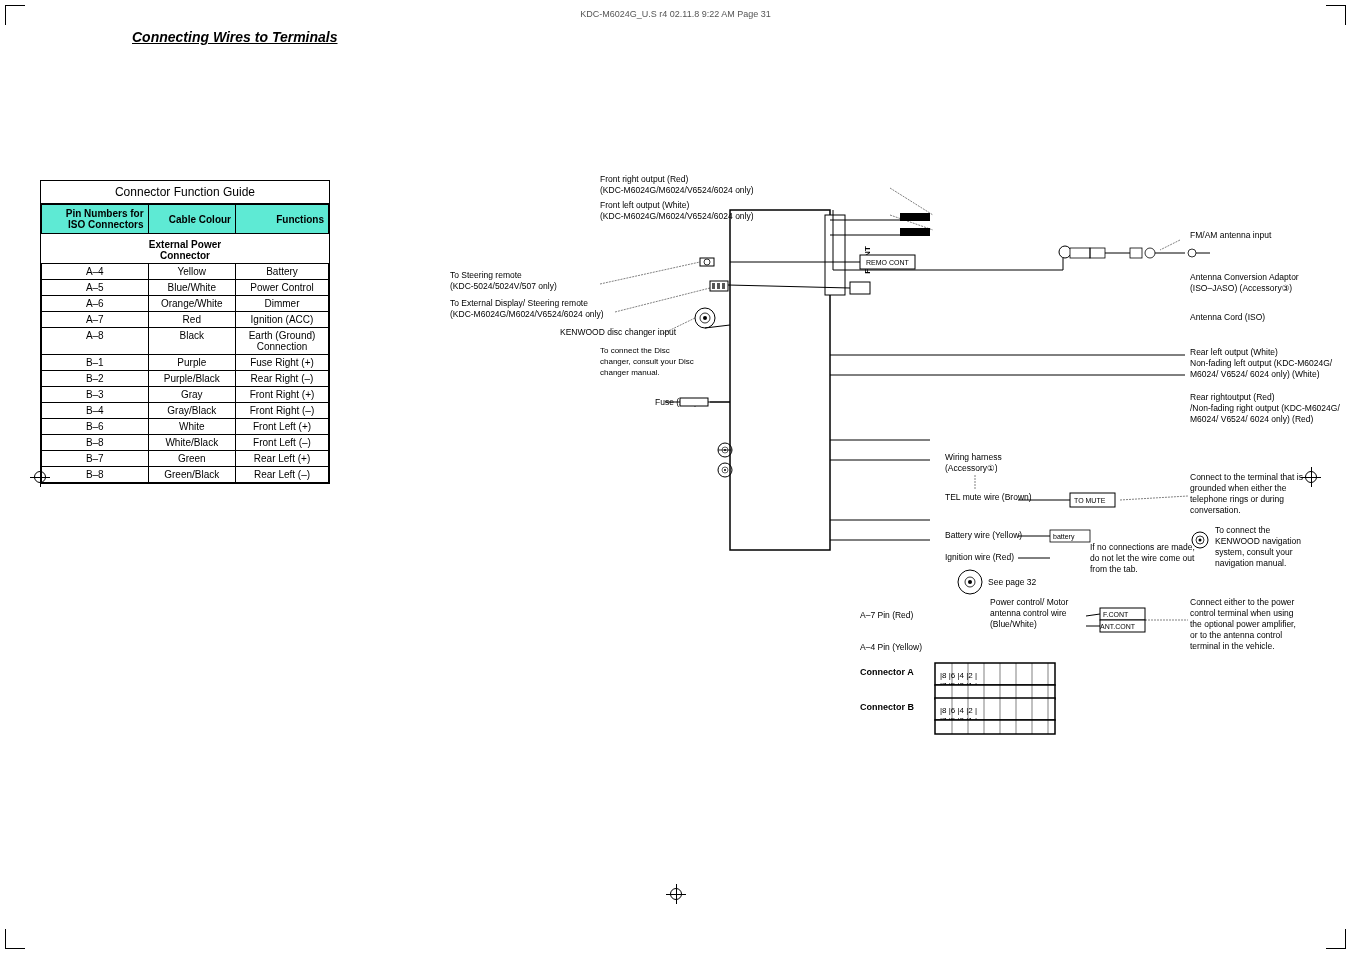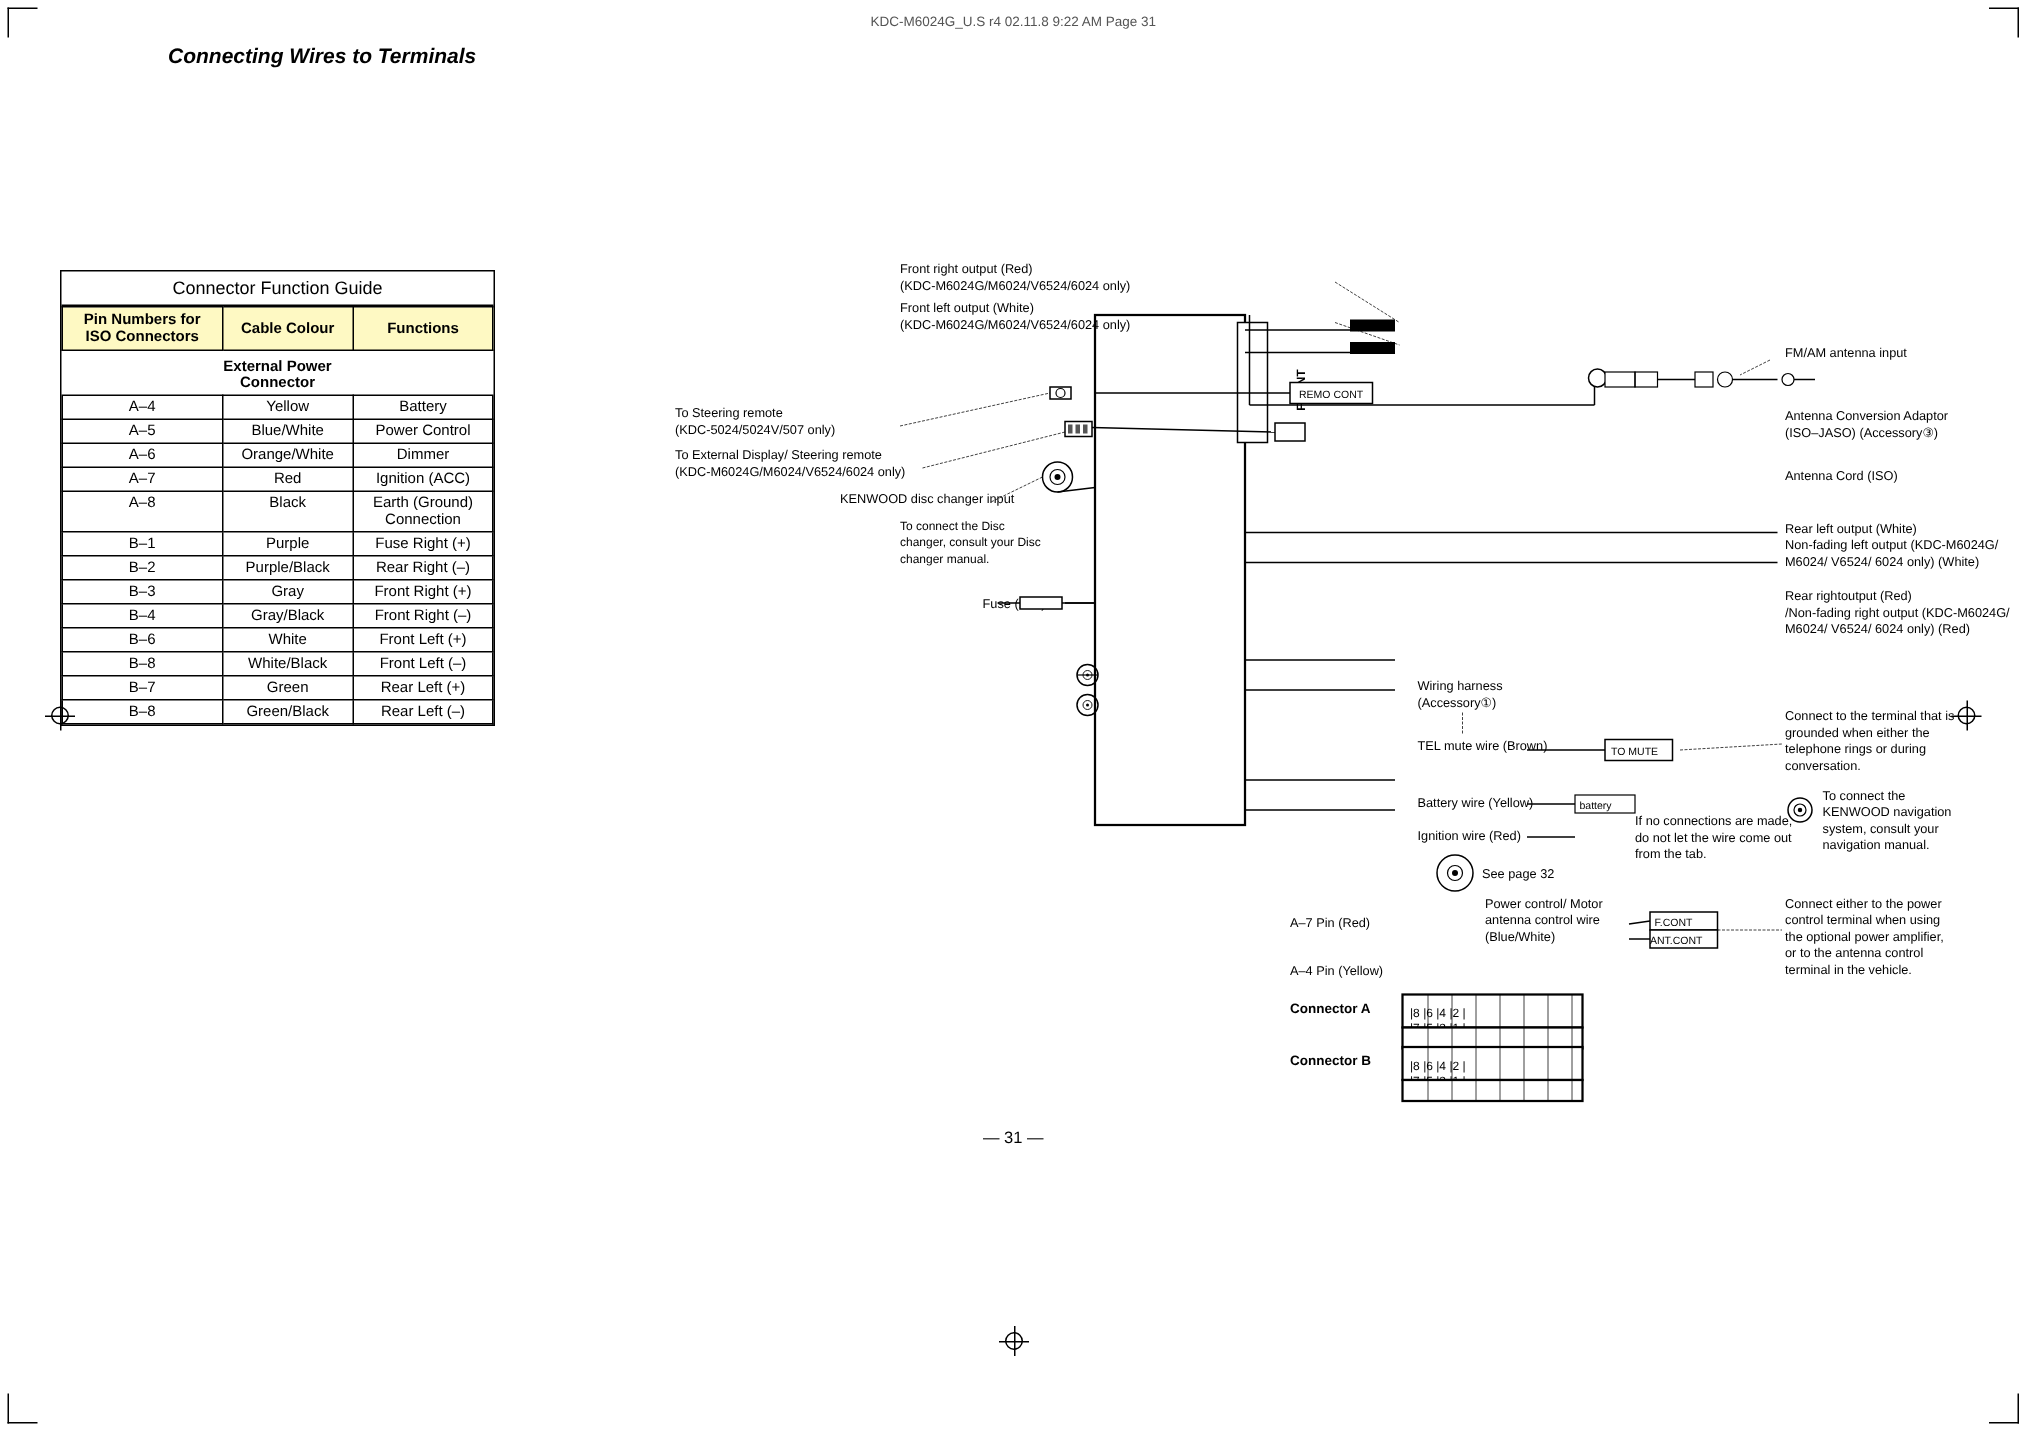--- a/index.html
+++ b/index.html
@@ -21,23 +21,24 @@
     }
     .header-text {
       font-size: 9px;
       color: #555;
       text-align: center;
       margin-bottom: 10px;
     }
     .page-title {
       font-size: 14px;
       font-weight: bold;
+      text-decoration: underline;
       font-style: italic;
       margin-bottom: 15px;
-      margin-left: 72px;
+      margin-left: 92px;
     }
     .main-content {
       display: flex;
       flex-direction: row;
       width: 100%;
     }
     .connector-table-section {
       width: 310px;
       margin-top: 120px;
       flex-shrink: 0;
@@ -54,23 +55,23 @@
       padding: 4px;
     }
     .connector-table table {
       width: 100%;
       border-collapse: collapse;
       font-size: 10px;
     }
     .connector-table table th {
       border: 1px solid #000;
       padding: 3px 4px;
-      text-align: center;
+      text-align: right;
       font-weight: bold;
-      background: #fef9c3;
+      background: #5eead4;
     }
     .connector-table table td {
       border: 1px solid #000;
       padding: 2px 4px;
       text-align: center;
       vertical-align: top;
     }
     .section-header td {
       font-weight: bold;
       padding-top: 5px !important;
@@ -396,21 +397,20 @@
         <line x1="348" y1="390" x2="362" y2="390" stroke="black" stroke-width="0.8"></line>
 
         <circle cx="355" cy="410" r="7" fill="none" stroke="black" stroke-width="1"></circle>
         <circle cx="355" cy="410" r="3" fill="none" stroke="black" stroke-width="0.6"></circle>
         <circle cx="355" cy="410" r="1" fill="black"></circle>
 
       </svg>
     </div>
   </div>
 
-  <div class="page-number">— 31 —</div>
 
   <div style="position:absolute; bottom: 50px; left: 50%; transform: translateX(-50%);">
     <div style="width:20px; height:20px; position:relative;">
       <div style="position:absolute;left:50%;top:0;width:1px;height:100%;background:#000;"></div>
       <div style="position:absolute;top:50%;left:0;height:1px;width:100%;background:#000;"></div>
       <div style="position:absolute;border-radius:50%;border:1px solid #000;width:12px;height:12px;top:4px;left:4px;"></div>
     </div>
   </div>
   <div style="position:absolute; top: 50%; right: 30px; transform: translateY(-50%);">
     <div style="width:20px; height:20px; position:relative;">

